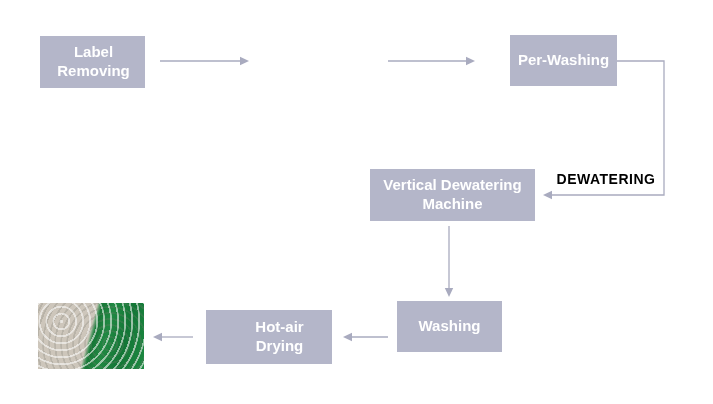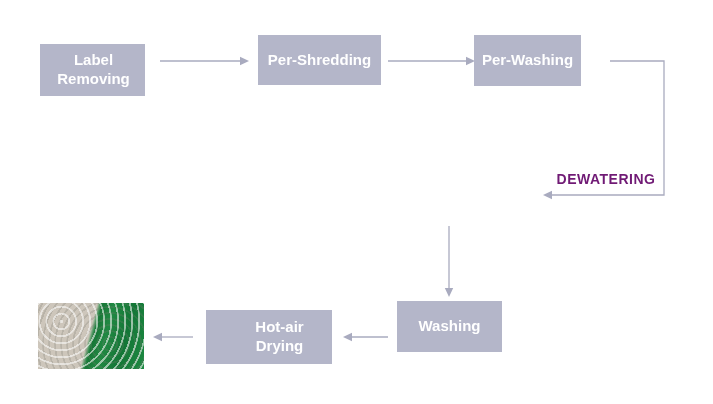--- a/index.html
+++ b/index.html
@@ -17,21 +17,21 @@
     display:flex;align-items:center;justify-content:center;
     text-align:center;
     font-weight:bold;
     font-size:15px;
     line-height:1.25;
     padding:0 6px;
     box-sizing:border-box;
   }
   .edge-label{
     position:absolute;
-    color:#701a75;
+    color:#000000;
     font-weight:bold;
     font-size:14px;
     letter-spacing:0.5px;
     text-align:center;
   }
   #arrow-layer{
     position:absolute;left:0;top:0;width:713px;height:404px;
     pointer-events:none;
   }
   #arrow-layer line, #arrow-layer path{
@@ -74,32 +74,32 @@
     <g>
       <line x1="388" y1="337" x2="352" y2="337"></line>
       <polygon points="343,337 352,332.8 352,341.2"></polygon>
     </g>
     <g>
       <line x1="193" y1="337" x2="162" y2="337"></line>
       <polygon points="153,337 162,332.8 162,341.2"></polygon>
     </g>
   </svg>
 
-  <div class="node" style="left:40px;top:44px;width:105px;height:52px;padding-left:8px;">
+  <div class="node" style="left:40px;top:36px;width:105px;height:52px;padding-left:8px;">
     <span>Label Removing</span>
   </div>
 
-  <div class="node" style="left:258px;top:35px;width:123px;height:50px;">
-    <span>Per-Shredding</span>
-  </div>
 
-  <div class="node" style="left:474px;top:35px;width:107px;height:51px;">
+  <div class="node" style="left:510px;top:35px;width:107px;height:51px;">
     <span>Per-Washing</span>
   </div>
 
+  <div class="node" style="left:370px;top:169px;width:165px;height:52px;">
+    <span>Vertical Dewatering Machine</span>
+  </div>
 
   <div class="edge-label" style="left:552px;top:171px;width:108px;">DEWATERING</div>
 
   <div class="node" style="left:397px;top:301px;width:105px;height:51px;">
     <span>Washing</span>
   </div>
 
   <div class="node" style="left:206px;top:310px;width:126px;height:54px;padding-left:27px;">
     <span>Hot-air Drying</span>
   </div>

